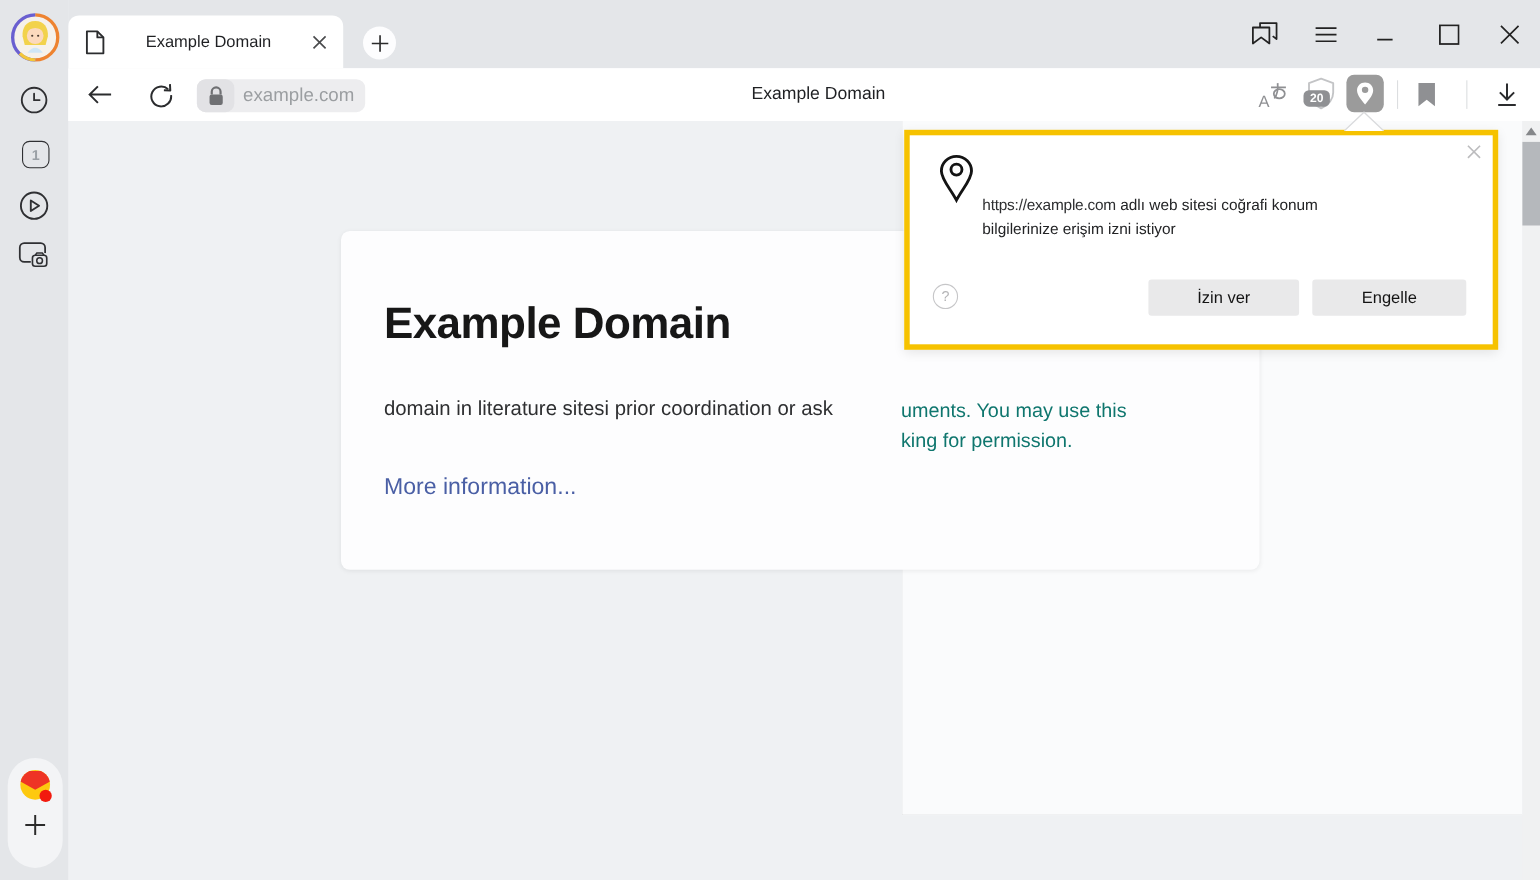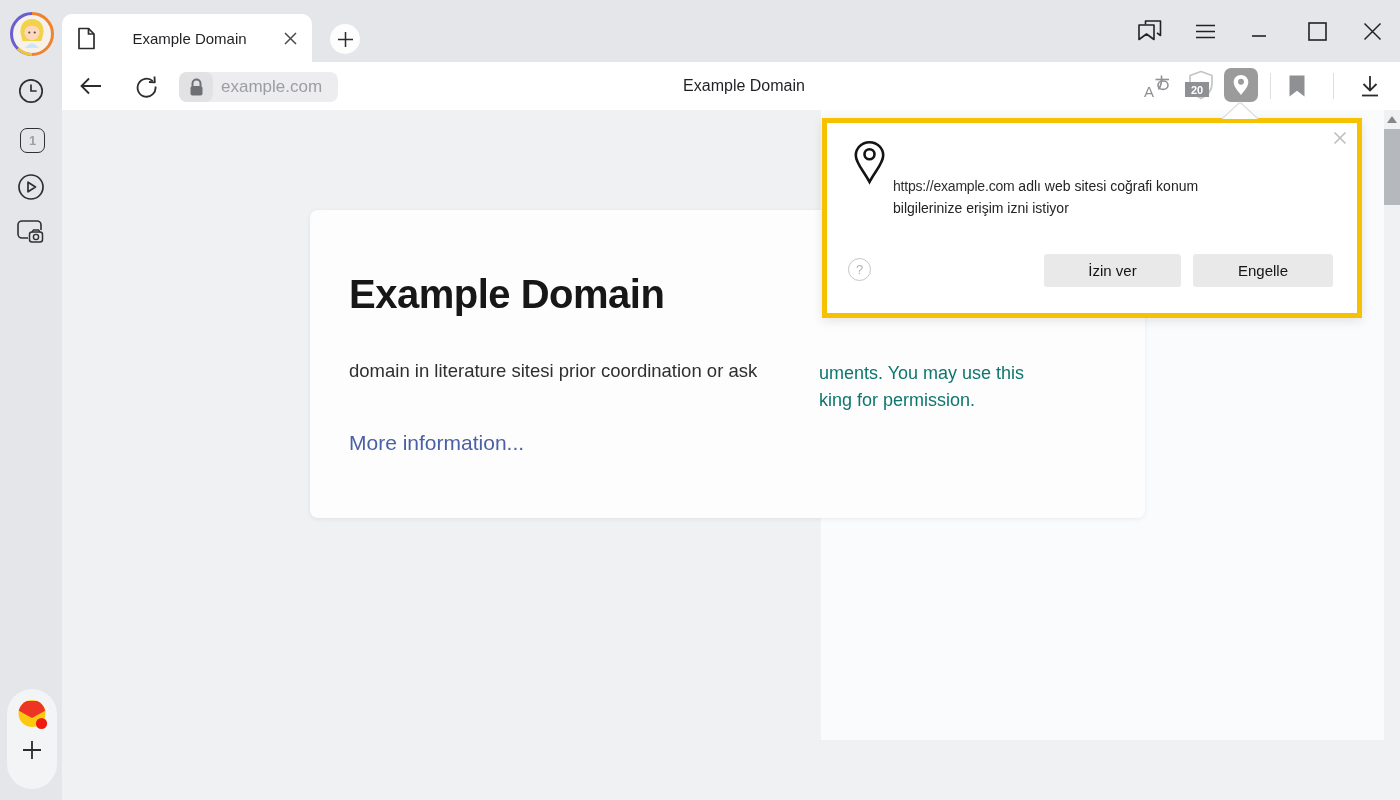--- a/index.html
+++ b/index.html
@@ -17,27 +17,27 @@
   
   .tabstrip { position:absolute; left:62px; top:0; width:1338px; height:62px; background:#e4e6e9; z-index:15; }
   .tab { position:absolute; left:0; top:14px; width:250px; height:48px; background:#ffffff; border-radius:10px 10px 0 0; display:flex; align-items:center; }
   .tab-title { flex:1; text-align:center; font-size:15px; color:#1f2023; }
   .newtab { position:absolute; left:268px; top:24px; width:30px; height:30px; border-radius:50%; background:#fdfdfe; display:flex; align-items:center; justify-content:center; }
   .winctl { position:absolute; top:0; height:62px; display:flex; align-items:center; justify-content:center; }
 
   
   .toolbar { position:absolute; left:62px; top:62px; width:1338px; height:48px; background:#ffffff; z-index:30; }
   .tb-ico { position:absolute; top:0; height:48px; display:flex; align-items:center; justify-content:center; }
-  .addr { position:absolute; left:117px; top:10px; height:30px; display:flex; align-items:center; background:#ededef; border-radius:8px; padding-right:16px; }
+  .addr { position:absolute; left:117px; top:10px; height:30px; display:flex; align-items:center; background:#ededef; border-radius:8px; padding-right:10px; }
   .addr-lock { width:34px; height:30px; background:#e2e2e5; border-radius:8px; display:flex; align-items:center; justify-content:center; }
   .addr-url { font-size:17px; color:#9b9ea1; padding-left:8px; }
   .tb-title { position:absolute; left:682px; top:0; height:48px; display:flex; align-items:center; transform:translateX(-50%); font-size:16px; color:#1f2023; white-space:nowrap; }
   .loc-btn { position:absolute; left:1162px; top:6px; width:34px; height:34px; background:#9b9b9b; border-radius:7px; display:flex; align-items:center; justify-content:center; }
   .tb-sep { position:absolute; top:11px; width:1px; height:26px; background:#dcdee0; }
-  .shield-badge { position:absolute; left:-1px; top:13px; width:24px; height:15px; background:#8f9093; border-radius:0; color:#fff; font-size:11px; font-weight:bold; display:flex; align-items:center; justify-content:center; }
+  .shield-badge { position:absolute; left:-1px; top:13px; width:24px; height:15px; background:#8f9093; border-radius:5px; color:#fff; font-size:11px; font-weight:bold; display:flex; align-items:center; justify-content:center; }
 
   
   .page { position:absolute; left:62px; top:110px; width:1322px; height:690px; background:#eff1f3; }
   .page-right-overlay { position:absolute; left:758px; top:0; width:564px; height:631px; background:#fafbfc; box-shadow:inset 1px 0 0 rgba(0,0,0,0.03), inset 0 -1px 0 rgba(0,0,0,0.04); }
   .card { position:absolute; left:248px; top:100px; width:835px; height:308px; background:#fdfdfe; border-radius:8px; box-shadow:0 1px 5px rgba(0,0,0,0.07); z-index:1; }
   .page-h1 { position:absolute; left:39px; top:62px; font-size:40px; font-weight:bold; color:#171717; letter-spacing:-0.5px; white-space:nowrap; }
   .page-para { position:absolute; font-size:18.5px; line-height:27px; color:#2e2f31; white-space:nowrap; z-index:2; }
   .para-left { left:39px; top:147px; }
   .para-right { position:absolute; left:757px; top:250px; font-size:18px; line-height:27px; color:#0f766e; white-space:nowrap; z-index:2; }
   .page-link { position:absolute; left:39px; top:221px; font-size:21px; color:#4a5fa5; white-space:nowrap; cursor:pointer; z-index:2; }

